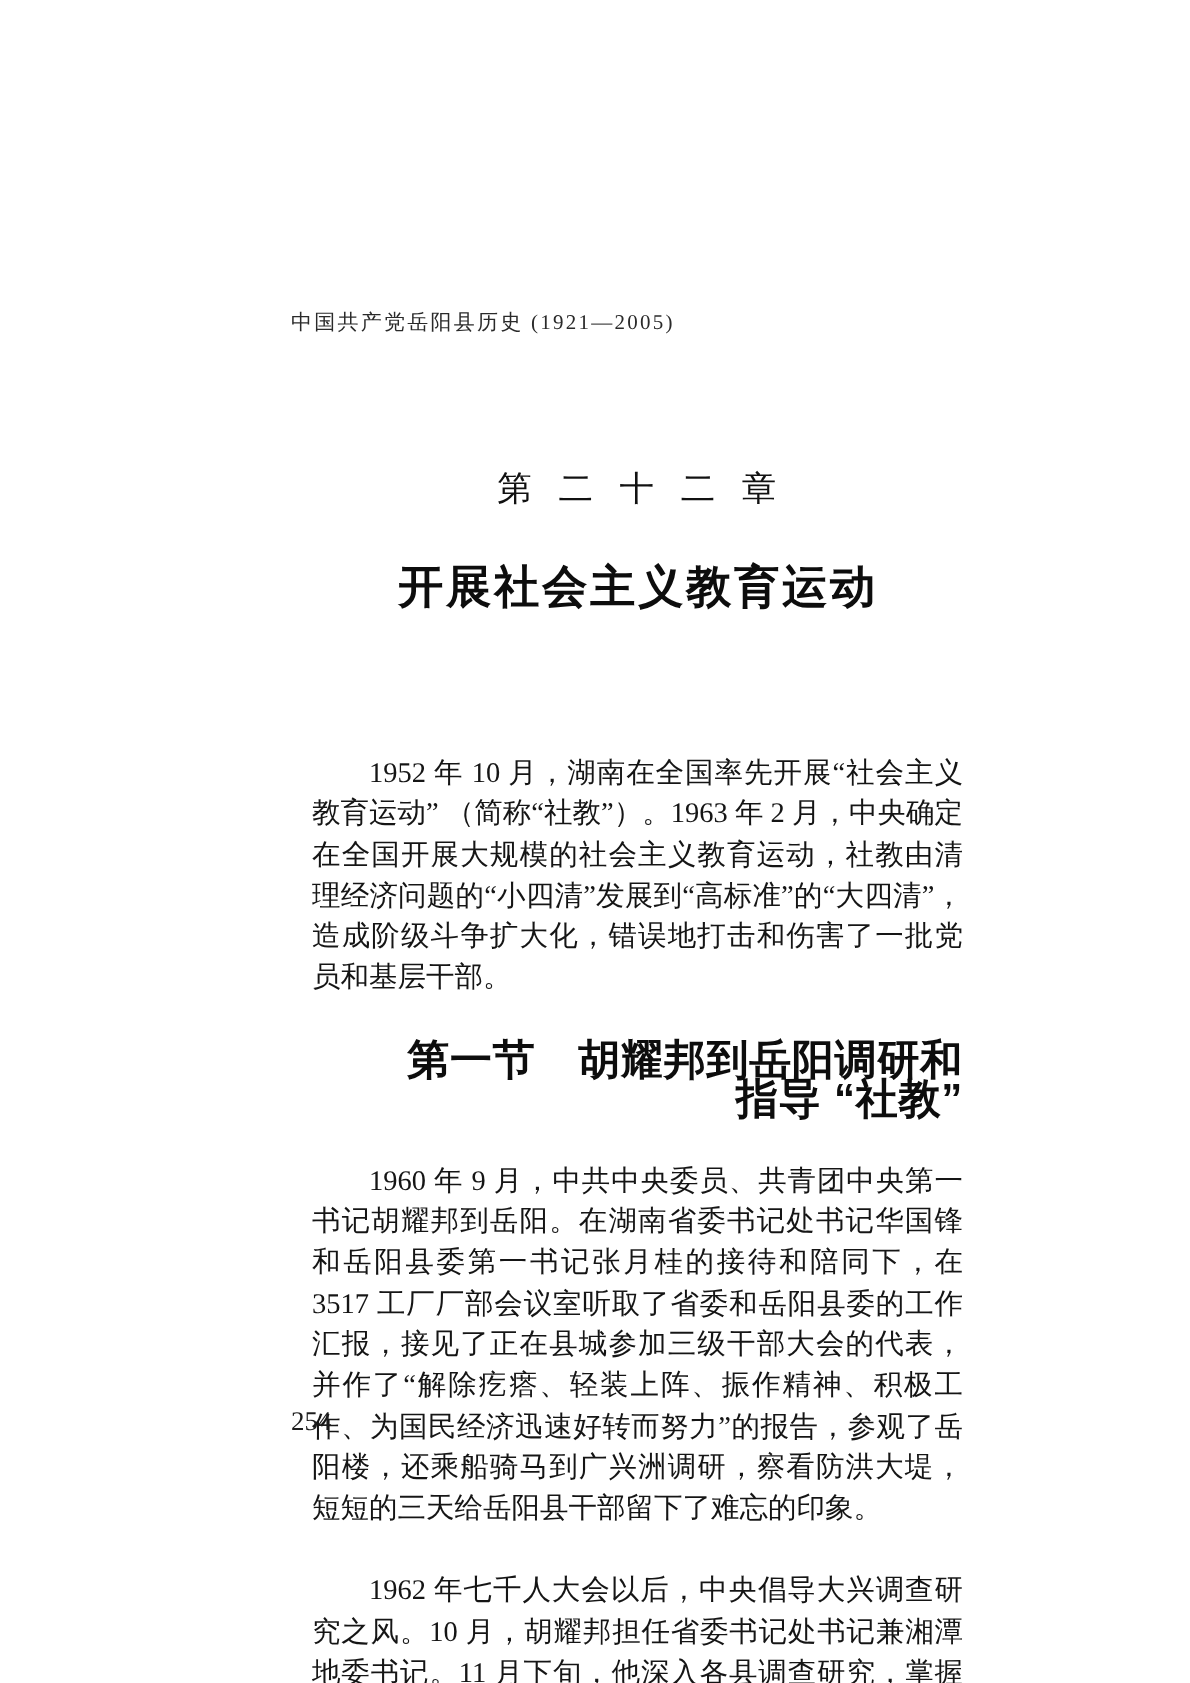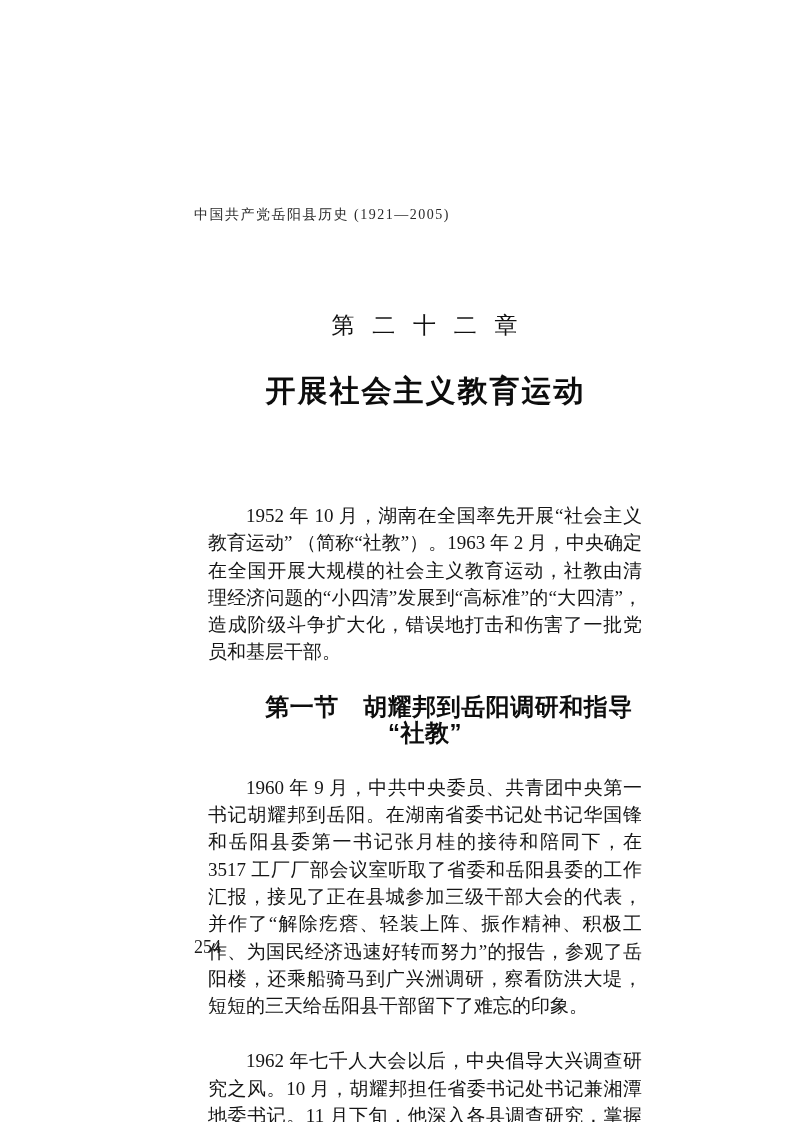--- a/index.html
+++ b/index.html
@@ -60,23 +60,23 @@
     text-align: justify;
     color: #151515;
     font-family: "Liberation Serif", "DejaVu Serif", serif;
   }
   .body-block p {
     text-indent: 2em;
     margin: 0;
   }
   .section-heading {
     font-family: "Liberation Sans", "DejaVu Sans", sans-serif;
-    font-size: 24px;
+    font-size: 28px;
     font-weight: bold;
-    text-align: center;
+    text-align: right;
     text-indent: 0;
     letter-spacing: 0.5px;
     color: #0d0d0d;
     margin-top: 15px;
     margin-bottom: 29px;
     line-height: 26px;
   }
   .page-number {
     position: absolute;
     top: 895px;

